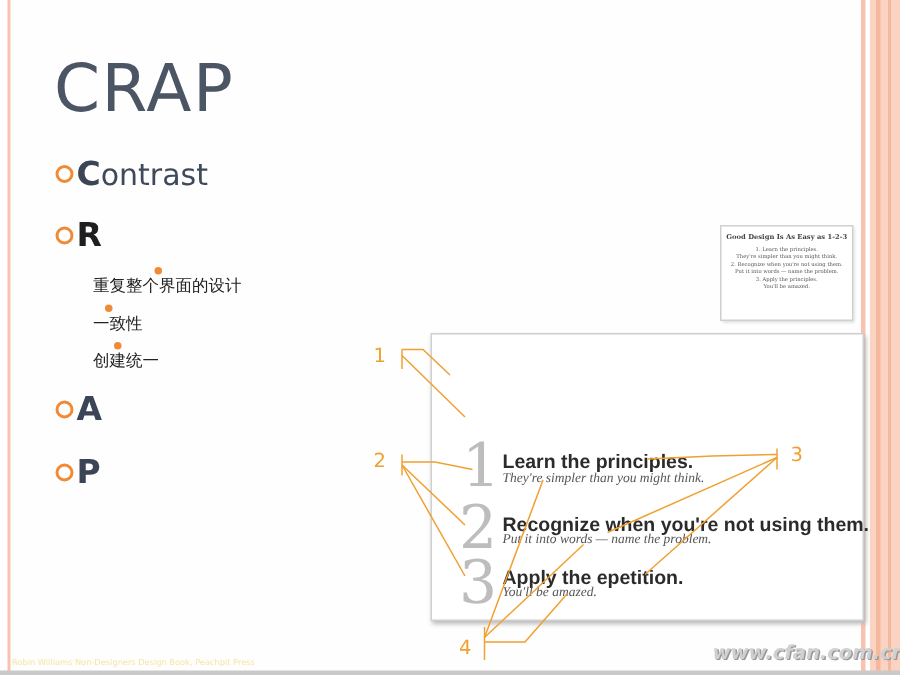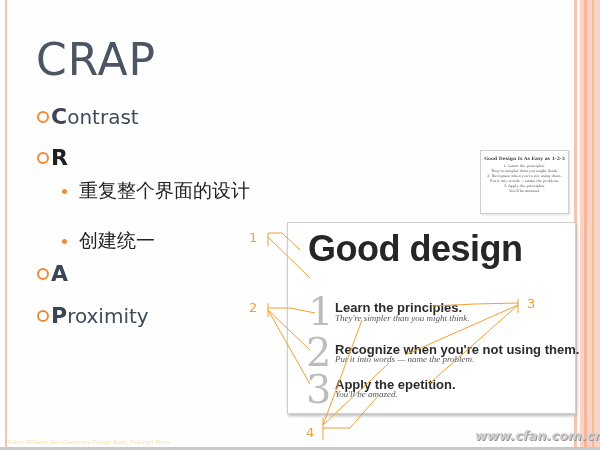--- a/index.html
+++ b/index.html
@@ -7,21 +7,21 @@
   .slide{position:absolute;left:0;top:0;width:600px;height:448px;background:#fefefe;}
   .left-bar{position:absolute;left:5px;top:0;width:2px;height:448px;background:#f7c3b0;}
   .stripe{position:absolute;top:0;height:448px;}
   .bottom-line{position:absolute;left:0;top:447px;width:600px;height:3px;background:#c9c9c9;}
   .title{position:absolute;left:36px;top:34px;font-size:44px;color:#4b5563;font-family:"DejaVu Sans",sans-serif;letter-spacing:1px;}
   .bul{position:absolute;left:37px;display:flex;align-items:baseline;color:#3e4a5b;}
   .ring{display:inline-block;width:8px;height:8px;border:2.5px solid #f08a35;border-radius:50%;margin-right:2px;position:relative;top:-1px;}
   .cap{font-size:22px;font-weight:bold;color:#3b4556;}
   .rest{font-size:20px;}
   .rep{color:#1f1f1f;}
-  .sub{position:absolute;left:62px;font-size:19px;color:#222;display:flex;align-items:center;}
+  .sub{position:absolute;left:62px;font-size:11px;color:#222;display:flex;align-items:center;flex-direction:column;}
   .dot{width:5px;height:5px;background:#f08a35;border-radius:50%;margin-right:12px;}
   .thumb{position:absolute;left:480px;top:150px;width:87px;height:62px;background:#fff;border:1px solid #cfcfcf;box-shadow:1px 1px 2px #ddd;font-family:"DejaVu Serif",serif;color:#555;text-align:center;font-size:3.5px;line-height:5px;}
   .thumb .t{font-weight:bold;font-size:4.5px;margin-top:5px;color:#444;}
   .card{position:absolute;left:287px;top:222px;width:287px;height:190px;background:#fff;border:1px solid #cfcfcf;box-shadow:1px 2px 3px #bbb;}
   .gd{position:absolute;left:308px;top:228px;font-size:36px;font-weight:bold;color:#262626;font-family:"Liberation Sans",sans-serif;letter-spacing:-0.5px;}
   .easy{position:absolute;left:311px;top:264px;font-size:14px;font-weight:bold;color:#262626;font-family:"Liberation Sans",sans-serif;}
   .num{position:absolute;font-size:40px;color:#bdbdbd;font-family:"DejaVu Serif",serif;}
   .step{position:absolute;left:335px;font-size:13px;font-weight:bold;color:#2b2b2b;font-family:"Liberation Sans",sans-serif;}
   .stepi{position:absolute;left:335px;font-size:9px;font-style:italic;color:#555;font-family:"Liberation Serif",serif;}
   .ann{position:absolute;font-size:13px;color:#f0a030;font-family:"DejaVu Sans",sans-serif;}
@@ -47,46 +47,48 @@
     <span class="rest">ontrast</span>
   </div>
   <div class="bul rep" style="top:145px;">
     <span class="ring"></span>
     <span class="cap" style="color:#1f1f1f">R</span>
   </div>
   <div class="sub" style="top:178px;">
       <span class="dot"></span>
       <span>重复整个界面的设计</span>
     </div>
+  <div class="sub" style="top:203px;">
+      <span class="dot"></span>
+      <span>一致性</span>
+    </div>
   <div class="sub" style="top:228px;">
       <span class="dot"></span>
       <span>创建统一</span>
     </div>
   <div class="bul" style="top:261px;">
     <span class="ring"></span>
     <span class="cap">A</span>
   </div>
   <div class="bul" style="top:303px;">
     <span class="ring"></span>
     <span class="cap">P</span>
-    <span class="rest">roximity</span>
   </div>
 
   <div class="thumb">
     <div class="t">Good Design Is As Easy as 1-2-3</div>
     <div style="margin-top:3px">1. Learn the principles.</div>
     <div>They're simpler than you might think.</div>
     <div>2. Recognize when you're not using them.</div>
     <div>Put it into words — name the problem.</div>
     <div>3. Apply the principles.</div>
     <div>You'll be amazed.</div>
   </div>
 
   <div class="card"></div>
-  <div class="gd">Good design</div>
 
   <div class="num" style="left:308px;top:288px;">1</div>
   <div class="step" style="top:300px;">Learn the principles.</div>
   <div class="stepi" style="top:313px;">They're simpler than you might think.</div>
   <div class="num" style="left:306px;top:329px;">2</div>
   <div class="step" style="top:342px;">Recognize when you're not using them.</div>
   <div class="stepi" style="top:354px;">Put it into words — name the problem.</div>
   <div class="num" style="left:306px;top:366px;">3</div>
   <div class="step" style="top:377px;">Apply the epetition.</div>
   <div class="stepi" style="top:389px;">You'll be amazed.</div>

